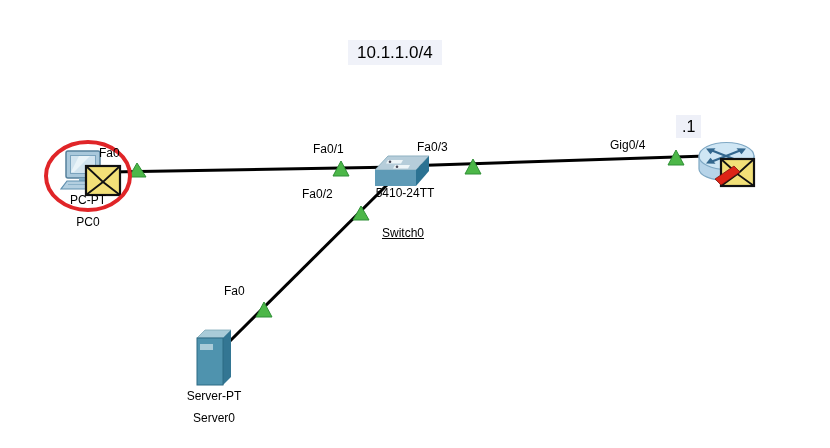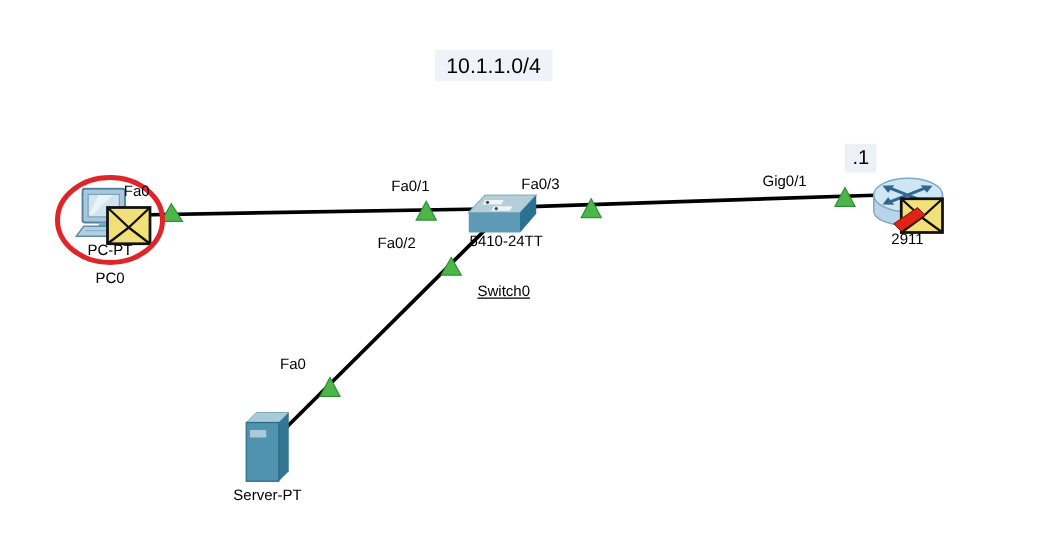--- a/index.html
+++ b/index.html
@@ -88,27 +88,27 @@
 
     <ellipse cx="88" cy="176" rx="42" ry="34" fill="none" stroke="#e02528" stroke-width="4"></ellipse>
   </svg>
 
   <div class="lbl boxed" style="left:348px;top:40px;">10.1.1.0/4</div>
 
   <div class="lbl" style="left:99px;top:144px;">Fa0</div>
   <div class="lbl" style="left:289px;top:140px;margin-left:24px;">Fa0/1</div>
   <div class="lbl" style="left:417px;top:138px;">Fa0/3</div>
   <div class="lbl" style="left:302px;top:185px;">Fa0/2</div>
-  <div class="lbl" style="left:610px;top:136px;">Gig0/1</div>
+  <div class="lbl" style="left:610px;top:136px;">Gig0/4</div>
   <div class="lbl boxed small" style="left:676px;top:115px;">.1</div>
   <div class="lbl" style="left:224px;top:282px;">Fa0</div>
 
   <div class="lbl center" style="left:28px;width:120px;top:191px;">PC-PT</div>
   <div class="lbl center" style="left:28px;width:120px;top:213px;">PC0</div>
 
   <div class="lbl center" style="left:345px;width:120px;top:184px;">5410-24TT</div>
   <div class="lbl center" style="left:343px;width:120px;top:224px;text-decoration:underline;">Switch0</div>
 
-  <div class="lbl center" style="left:666px;width:120px;top:182px;">2911</div>
 
   <div class="lbl center" style="left:152px;width:124px;top:387px;text-align:center;">Server-PT</div>
+  <div class="lbl center" style="left:152px;width:124px;top:409px;">Server0</div>
 
 </div>
 
 </body></html>

